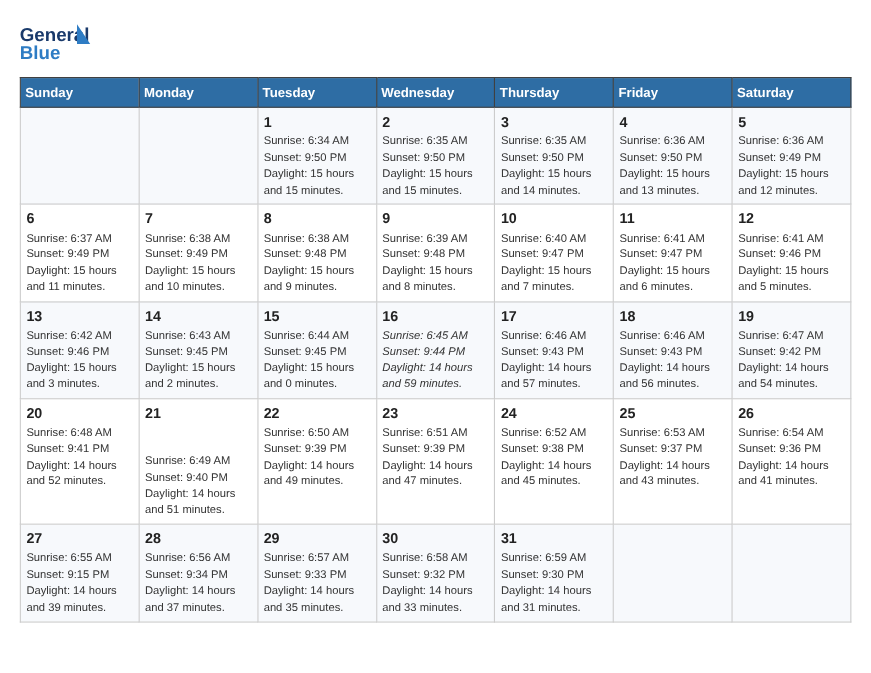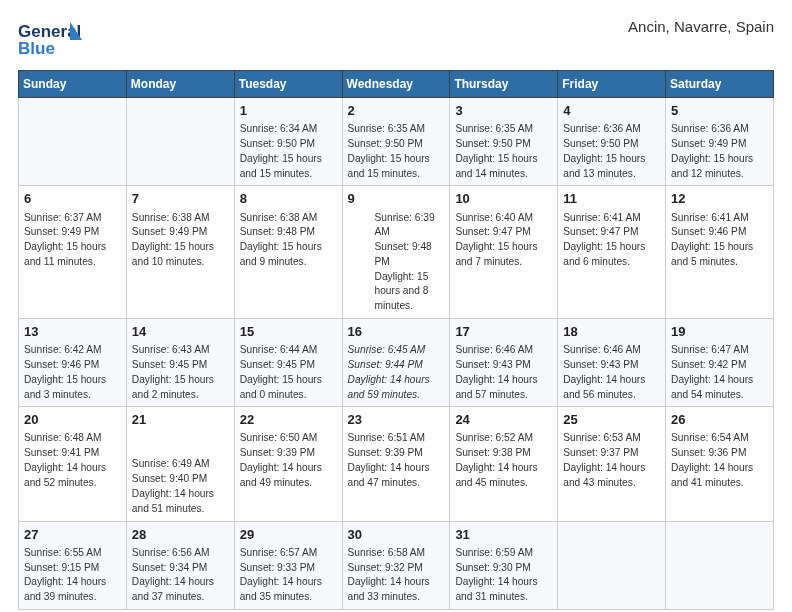--- a/index.html
+++ b/index.html
@@ -86,21 +86,20 @@
 <div class="page">
   <div class="header">
     <div class="logo">
   <svg width="68" height="44" viewBox="0 0 68 44">
     <text x="0" y="19" font-size="17" font-weight="bold" fill="#1a3a6b" font-family="Arial, sans-serif">General</text>
     <text x="0" y="36" font-size="17" font-weight="bold" fill="#2e7cc4" font-family="Arial, sans-serif">Blue</text>
     <polygon points="52,4 64,22 52,22" fill="#2e7cc4"></polygon>
   </svg>
 </div>
     <div class="title-block">
-      <div class="sub-title">Ancin, Navarre, Spain</div>
     </div>
   </div>
 
   <table>
     <thead>
       <tr>
         <th>Sunday</th>
         <th>Monday</th>
         <th>Tuesday</th>
         <th>Wednesday</th>
@@ -158,21 +157,21 @@
 Daylight: 15 hours and 10 minutes.</div>
           </td>
           <td>
             <span class="day-num">8</span>
             <div class="cell-content" style="white-space: pre-line;">Sunrise: 6:38 AM
 Sunset: 9:48 PM
 Daylight: 15 hours and 9 minutes.</div>
           </td>
           <td>
             <span class="day-num">9</span>
-            <div class="cell-content" style="white-space: pre-line; margin-left: 27px;">Sunrise: 6:39 AM
+            <div class="cell-content" style="white-space: pre-line;">Sunrise: 6:39 AM
 Sunset: 9:48 PM
 Daylight: 15 hours and 8 minutes.</div>
           </td>
           <td>
             <span class="day-num">10</span>
             <div class="cell-content" style="white-space: pre-line;">Sunrise: 6:40 AM
 Sunset: 9:47 PM
 Daylight: 15 hours and 7 minutes.</div>
           </td>
           <td>

